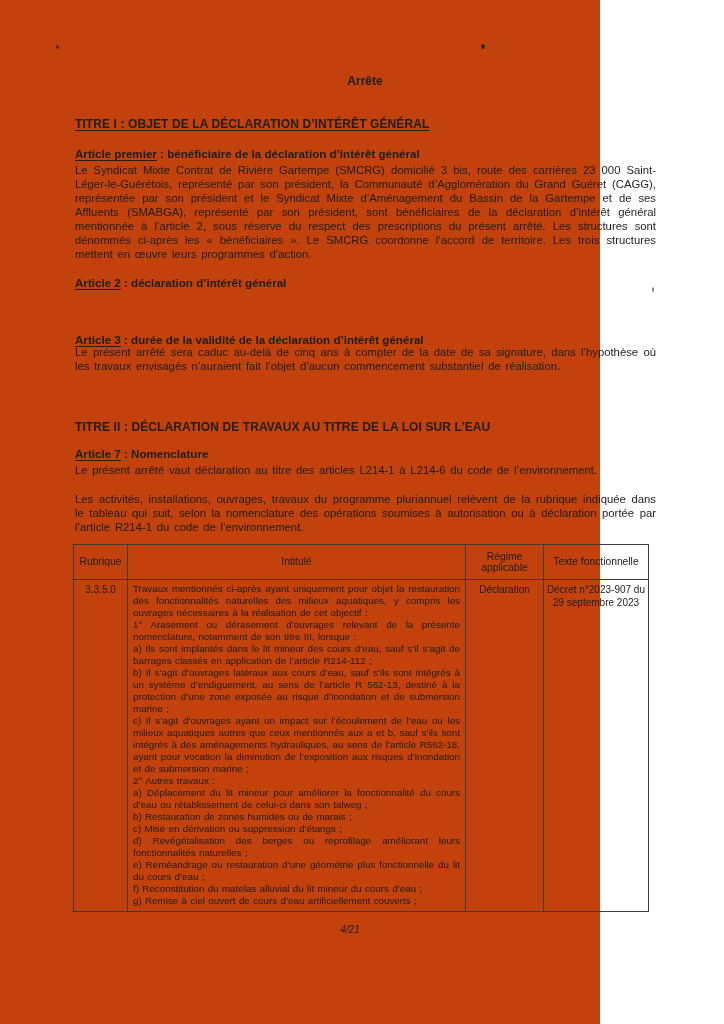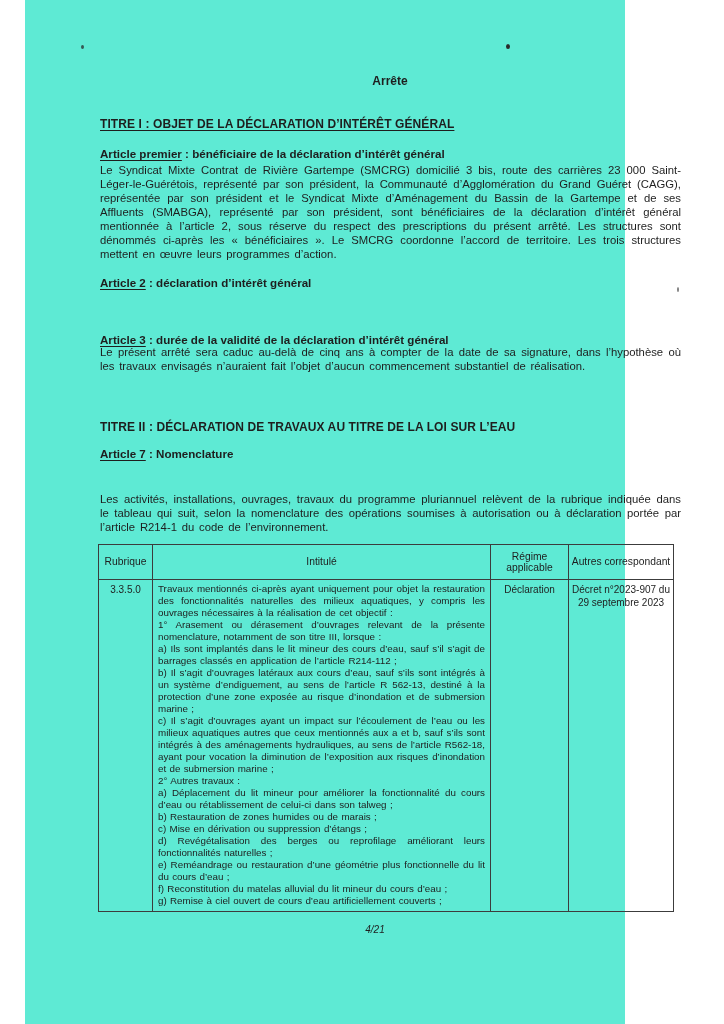--- a/index.html
+++ b/index.html
@@ -13,22 +13,21 @@
     background: #ffffff;
     font-family: "Liberation Sans", sans-serif;
     color: #1e1e1e;
     overflow: hidden;
   }
   .page {
     position: absolute;
     left: 0; top: 0;
     width: 600px;
     height: 1024px;
-    background: #5eead4;
-    margin-left: 25px;
+    background: #c2410c;
   }
   .block { position: absolute; }
 
   .doc-title {
     left: 75px; top: 74px; width: 580px;
     text-align: center;
     font-weight: bold;
     font-size: 12px;
   }
   .titre-heading {
@@ -142,36 +141,37 @@
   <div class="block article-heading" style="top:333px;text-align:center;">
     <span class="underlined">Article 3</span><span> : durée de la validité de la déclaration d’intérêt général</span>
   </div>
   <div class="block body-text" style="top:345px;">Le présent arrêté sera caduc au-delà de cinq ans à compter de la date de sa signature, dans l’hypothèse où les travaux envisagés n’auraient fait l’objet d’aucun commencement substantiel de réalisation.</div>
 
   <div class="block titre-heading" style="top:420px;">TITRE II : DÉCLARATION DE TRAVAUX AU TITRE DE LA LOI SUR L’EAU</div>
 
   <div class="block article-heading" style="top:447px;">
     <span class="underlined">Article 7</span><span> : Nomenclature</span>
   </div>
+  <div class="block body-text" style="top:463px;">Le présent arrêté vaut déclaration au titre des articles L214-1 à L214-6 du code de l’environnement.</div>
   <div class="block body-text" style="top:492px;">Les activités, installations, ouvrages, travaux du programme pluriannuel relèvent de la rubrique indiquée dans le tableau qui suit, selon la nomenclature des opérations soumises à autorisation ou à déclaration portée par l’article R214-1 du code de l’environnement.</div>
 
   <table class="block doc-table">
     <colgroup>
       <col style="width:54px">
       <col style="width:338px">
       <col style="width:78px">
       <col style="width:105px">
     </colgroup>
     <thead>
       <tr>
         <th>Rubrique</th>
         <th>Intitulé</th>
         <th>Régime
 applicable</th>
-        <th>Autres correspondant</th>
+        <th>Texte fonctionnelle</th>
       </tr>
     </thead>
     <tbody>
       <tr>
         <td class="cell-rubrique">3.3.5.0</td>
         <td class="cell-intitule">Travaux mentionnés ci-après ayant uniquement pour objet la restauration des fonctionnalités naturelles des milieux aquatiques, y compris les ouvrages nécessaires à la réalisation de cet objectif :
 1° Arasement ou dérasement d’ouvrages relevant de la présente nomenclature, notamment de son titre III, lorsque :
 a) Ils sont implantés dans le lit mineur des cours d’eau, sauf s’il s’agit de barrages classés en application de l’article R214-112 ;
 b) Il s’agit d’ouvrages latéraux aux cours d’eau, sauf s’ils sont intégrés à un système d’endiguement, au sens de l’article R 562-13, destiné à la protection d’une zone exposée au risque d’inondation et de submersion marine ;
 c) Il s’agit d’ouvrages ayant un impact sur l’écoulement de l’eau ou les milieux aquatiques autres que ceux mentionnés aux a et b, sauf s’ils sont intégrés à des aménagements hydrauliques, au sens de l’article R562-18, ayant pour vocation la diminution de l’exposition aux risques d’inondation et de submersion marine ;

